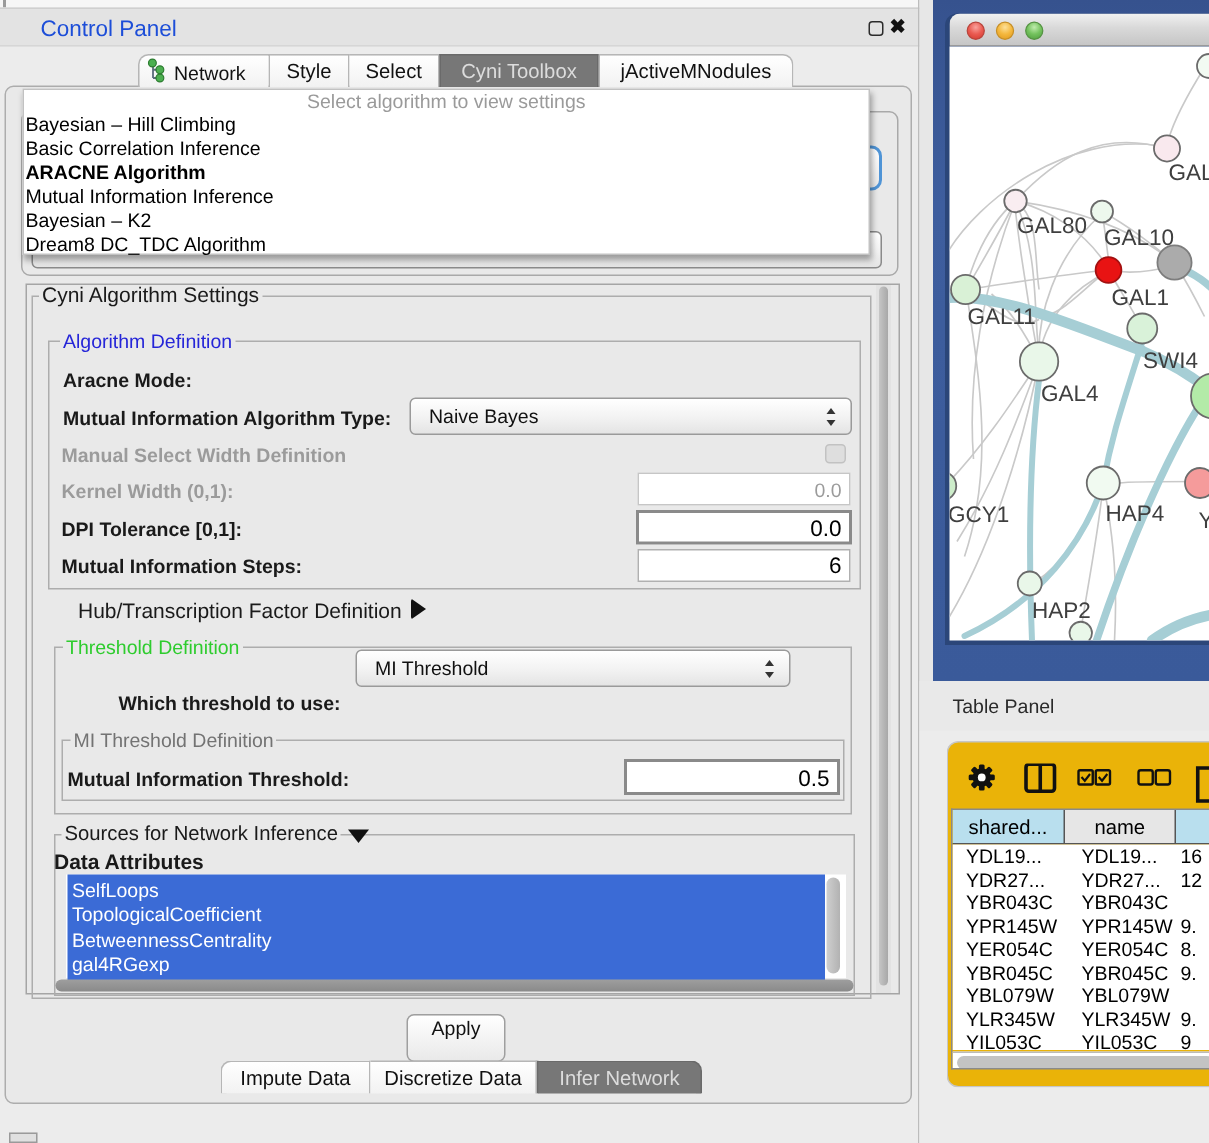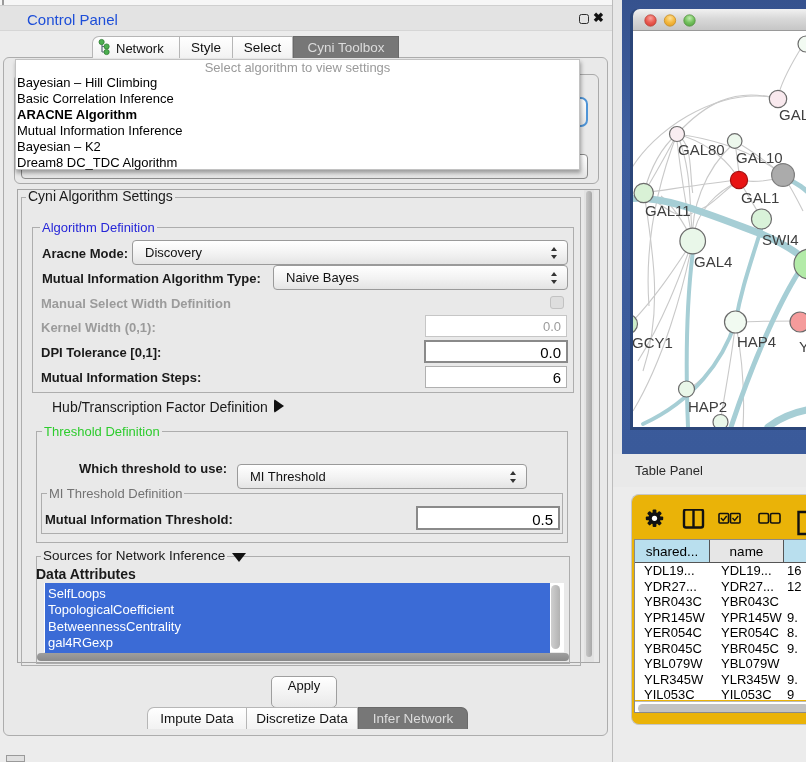--- a/index.html
+++ b/index.html
@@ -36,20 +36,21 @@
     <div class="abs" style="left:579px;top:8px;width:10px;height:10px;border:1.5px solid #2c2c2c;border-radius:2.5px;background:transparent;"></div>
     <div class="abs" style="left:593px;top:4px;font-size:13px;font-weight:bold;color:#111;">✖</div>
   </div>
 
   <div class="abs" style="left:3px;top:57px;width:605px;height:679px;background:#e9e9e9;border:1px solid #adadad;border-radius:6px;"></div>
 
   <div class="tab" style="left:92px;width:88px;border-radius:7px 0 0 0;"></div>
   <div class="tab" style="left:180px;width:53px;border-left:none;border-radius:0;">Style</div>
   <div class="tab" style="left:233px;width:60px;border-left:none;border-radius:0;">Select</div>
   <div class="tab" style="left:293px;width:106px;background:#777777;border-color:#6a6a6a;color:#dcdcdc;border-radius:0;">Cyni Toolbox</div>
+  <div class="tab" style="left:399px;width:130px;border-radius:0 7px 0 0;">jActiveMNodules</div>
 
   <svg class="abs" style="left:98px;top:38px;" width="14" height="18" viewBox="0 0 14 18">
     <path d="M4 5 L4 14 M4 8.5 L8 8.5 M4 14 L8 14" stroke="#5a6b7a" stroke-width="1.2" fill="none"></path>
     <circle cx="3.6" cy="4" r="2.6" fill="#4caf50" stroke="#2e7d32" stroke-width="0.8"></circle>
     <circle cx="8.6" cy="8.5" r="2.6" fill="#4caf50" stroke="#2e7d32" stroke-width="0.8"></circle>
     <circle cx="8.6" cy="14" r="2.6" fill="#4caf50" stroke="#2e7d32" stroke-width="0.8"></circle>
   </svg>
   <div class="abs" style="left:116px;top:41px;font-size:13px;color:#111;">Network</div>
 
   <div class="abs" style="left:14px;top:74px;width:585px;height:110px;border:1px solid #a9a9a9;border-radius:6px;background:#e9e9e9;"></div>
@@ -63,24 +64,20 @@
   <div class="abs" style="left:584px;top:190px;width:10px;height:472px;background:#e2e2e2;"></div>
   <div class="abs" style="left:586px;top:191px;width:6px;height:466px;background:linear-gradient(90deg,#c6c6c6,#a8a8a8);border-radius:3px;"></div>
 
   <div class="grp" style="left:21px;top:197px;width:560px;height:469px;"></div>
   <div class="grplbl" style="left:26px;top:190px;font-size:14px;color:#1a1a1a;">Cyni Algorithm Settings</div>
 
   <div class="grp" style="left:32px;top:227px;width:542px;height:166px;"></div>
   <div class="grplbl" style="left:40px;top:221px;font-size:13px;color:#2626d8;">Algorithm Definition</div>
 
   <div class="abs b13" style="left:42px;top:246px;">Aracne Mode:</div>
-  <div class="combo" style="left:132px;top:240px;width:436px;height:25px;">
-    <span class="ctext">Discovery</span>
-      <span class="carrows"></span>
-  </div>
   <div class="abs b13" style="left:42px;top:271px;">Mutual Information Algorithm Type:</div>
   <div class="combo" style="left:273px;top:265px;width:295px;height:25px;">
     <span class="ctext">Naive Bayes</span>
       <span class="carrows"></span>
   </div>
 
   <div class="abs b13" style="left:41px;top:296px;color:#9b9b9b;">Manual Select Width Definition</div>
   <div class="abs" style="left:550px;top:296px;width:14px;height:13px;background:#dedede;border:1px solid #c2c2c2;border-radius:3px;"></div>
 
   <div class="abs b13" style="left:41px;top:320px;color:#9b9b9b;">Kernel Width (0,1):</div>
@@ -92,21 +89,21 @@
   <div class="abs b13" style="left:41px;top:370px;">Mutual Information Steps:</div>
   <div class="tfield" style="left:425px;top:366px;width:142px;height:22px;font-size:15px;padding-top:2px;">6</div>
 
   <div class="abs" style="left:52px;top:399px;font-size:14px;color:#1a1a1a;">Hub/Transcription Factor Definition</div>
   <div class="abs" style="left:274px;top:399px;width:0;height:0;border-top:7px solid transparent;border-bottom:7px solid transparent;border-left:10px solid #111;border-radius:2px;"></div>
 
   <div class="grp" style="left:36px;top:431px;width:532px;height:112px;"></div>
   <div class="grplbl" style="left:42px;top:425px;font-size:13px;color:#2ecc2e;">Threshold Definition</div>
 
   <div class="abs b13" style="left:27px;top:461px;width:200px;text-align:right;">Which threshold to use:</div>
-  <div class="combo" style="left:237px;top:464px;width:290px;height:25px;">
+  <div class="combo" style="left:237px;top:433px;width:290px;height:25px;">
     <span class="ctext">MI Threshold</span>
       <span class="carrows"></span>
   </div>
 
   <div class="grp" style="left:41px;top:493px;width:522px;height:41px;"></div>
   <div class="grplbl" style="left:47px;top:487px;font-size:13px;color:#737373;">MI Threshold Definition</div>
   <div class="abs b13" style="left:45px;top:512px;">Mutual Information Threshold:</div>
   <div class="tfield" style="left:416px;top:506px;width:144px;height:24px;border:2px solid #8a8a8a;font-size:15px;padding-top:3px;">0.5</div>
 
   <div class="grp" style="left:36px;top:556px;width:534px;height:108px;"></div>

